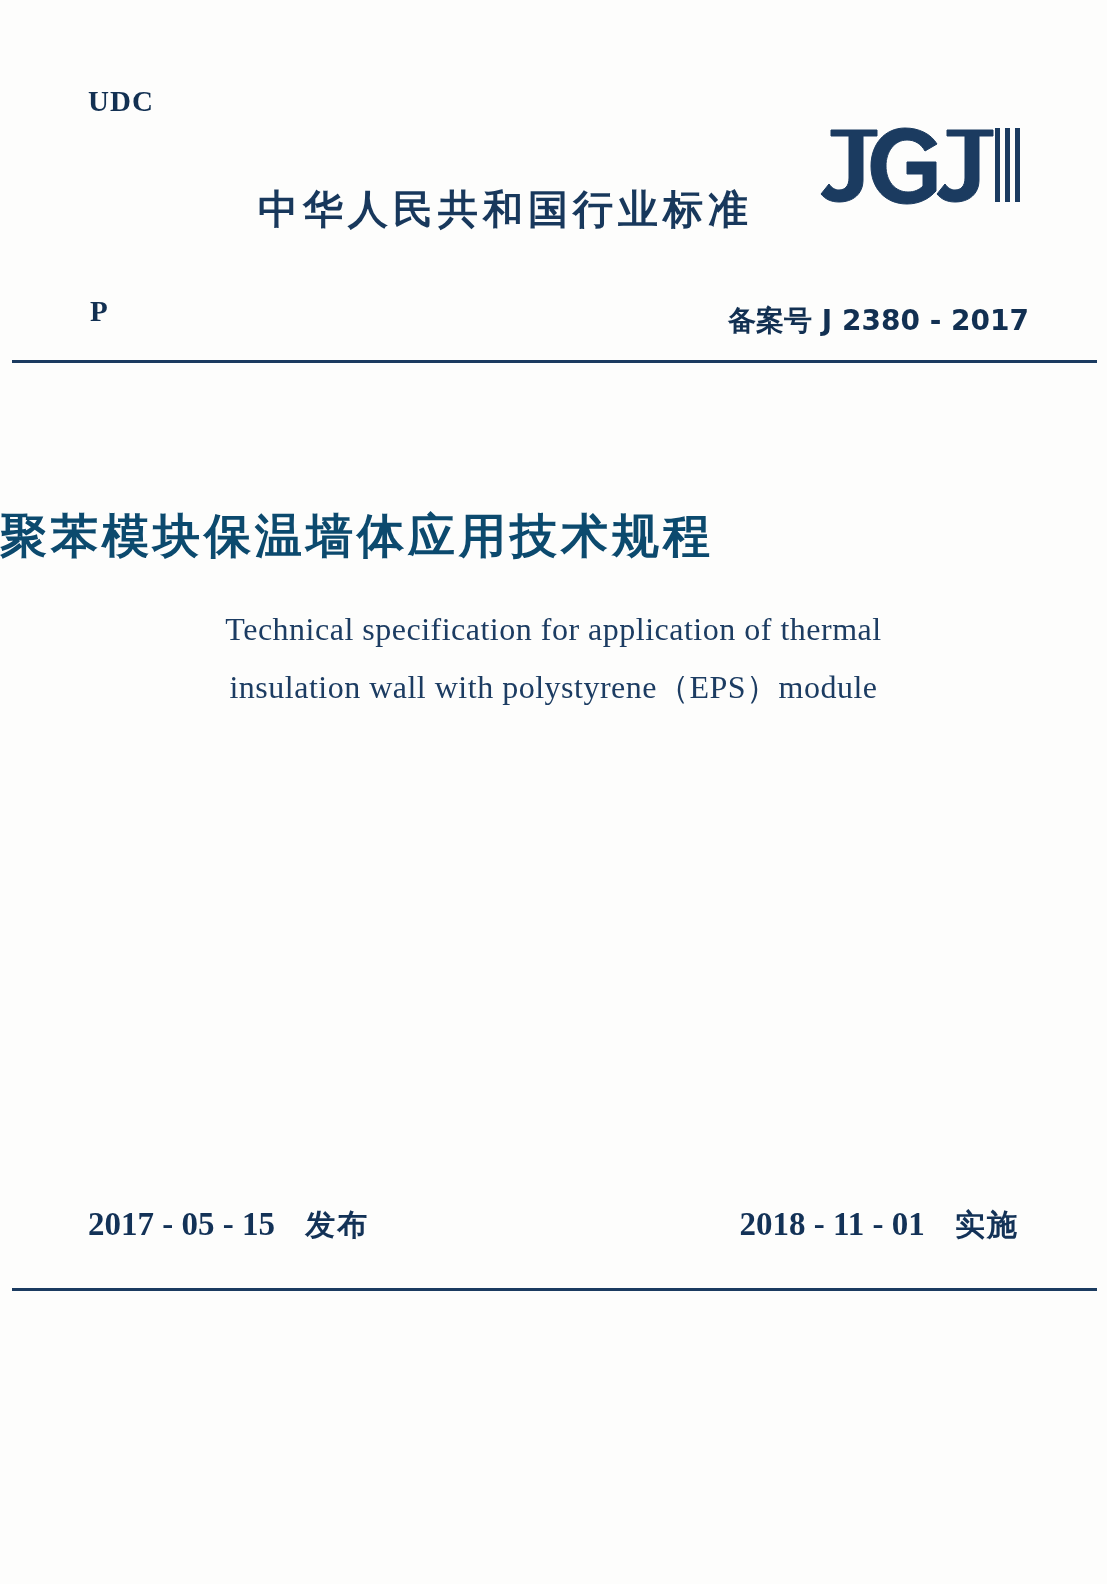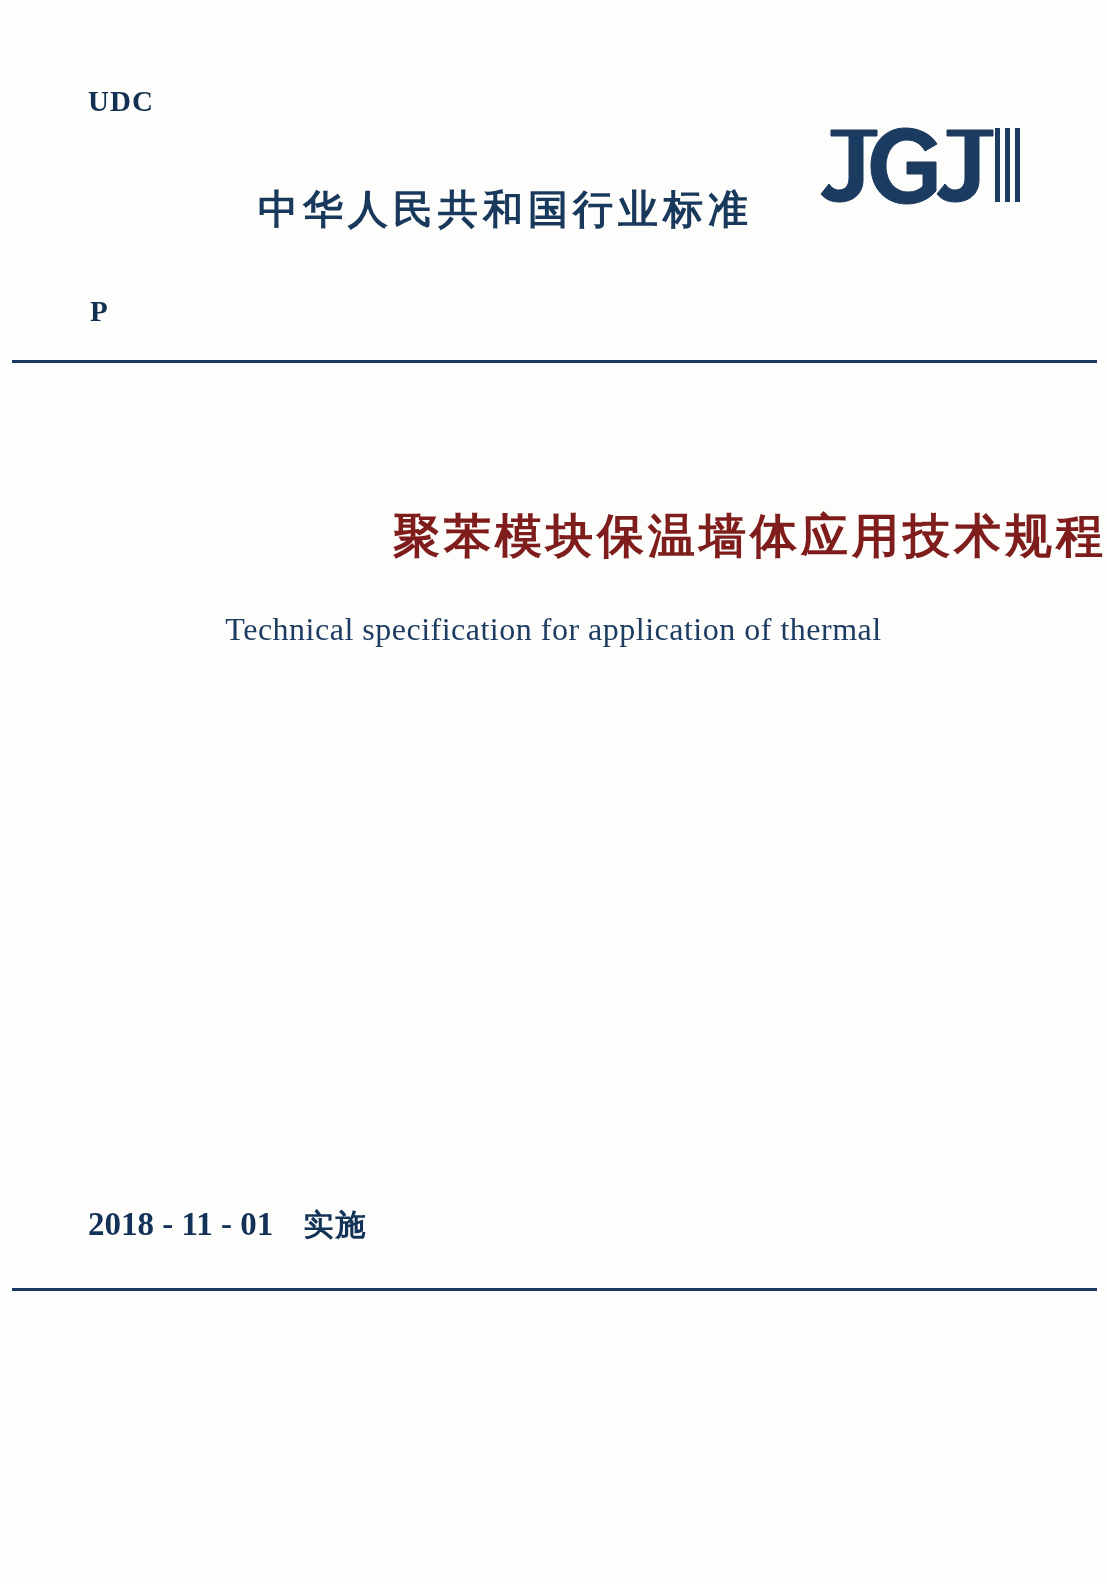--- a/index.html
+++ b/index.html
@@ -90,26 +90,26 @@
   }
   .rule.top { top: 360px; }
   .rule.bottom { top: 1288px; }
 
   
   .title-cn {
     position: absolute;
     left: 0;
     right: 0;
     top: 505px;
-    text-align: right;
+    text-align: left;
     font-family: "DejaVu Sans", sans-serif;
     font-weight: bold;
     font-size: 47px;
     letter-spacing: 4px;
-    color: #7f1d1d;
+    color: #0c4a6e;
   }
   .title-en {
     position: absolute;
     left: 0;
     right: 0;
     top: 600px;
     text-align: center;
     font-family: "Liberation Serif", serif;
     font-size: 32px;
     line-height: 58px;
@@ -178,32 +178,38 @@
         <path d="M128 8 L174 8 L174 14 L160 14 L160 58 C160 72 150 80 136 80 C128 80 122 77 118 72 L126 62 C129 66 132 68 136 68 C142 68 146 64 146 56 L146 14 L128 14 Z"></path>
       </g>
       <g fill="#1b3b60">
         <rect x="176" y="6" width="5" height="74"></rect>
         <rect x="186" y="6" width="5" height="74"></rect>
         <rect x="196" y="6" width="5" height="74"></rect>
       </g>
     </svg>
   </div>
 
+  <div class="record-code">备案号 J 2380 - 2017</div>
 
   <div class="p-mark">P</div>
 
   <div class="rule top"></div>
 
   <div class="title-cn">聚苯模块保温墙体应用技术规程</div>
 
   <div class="title-en">
     <div>Technical specification for application of thermal</div>
+    <div>insulation wall with polystyrene（EPS）module</div>
   </div>
 
   <div class="date-row">
+    <div class="date-item">
+      <span>2017 - 05 - 15</span>
+      <span class="cn">发布</span>
+    </div>
     <div class="date-item">
       <span>2018 - 11 - 01</span>
       <span class="cn">实施</span>
     </div>
   </div>
 
   <div class="rule bottom"></div>
 
 
 </div>

